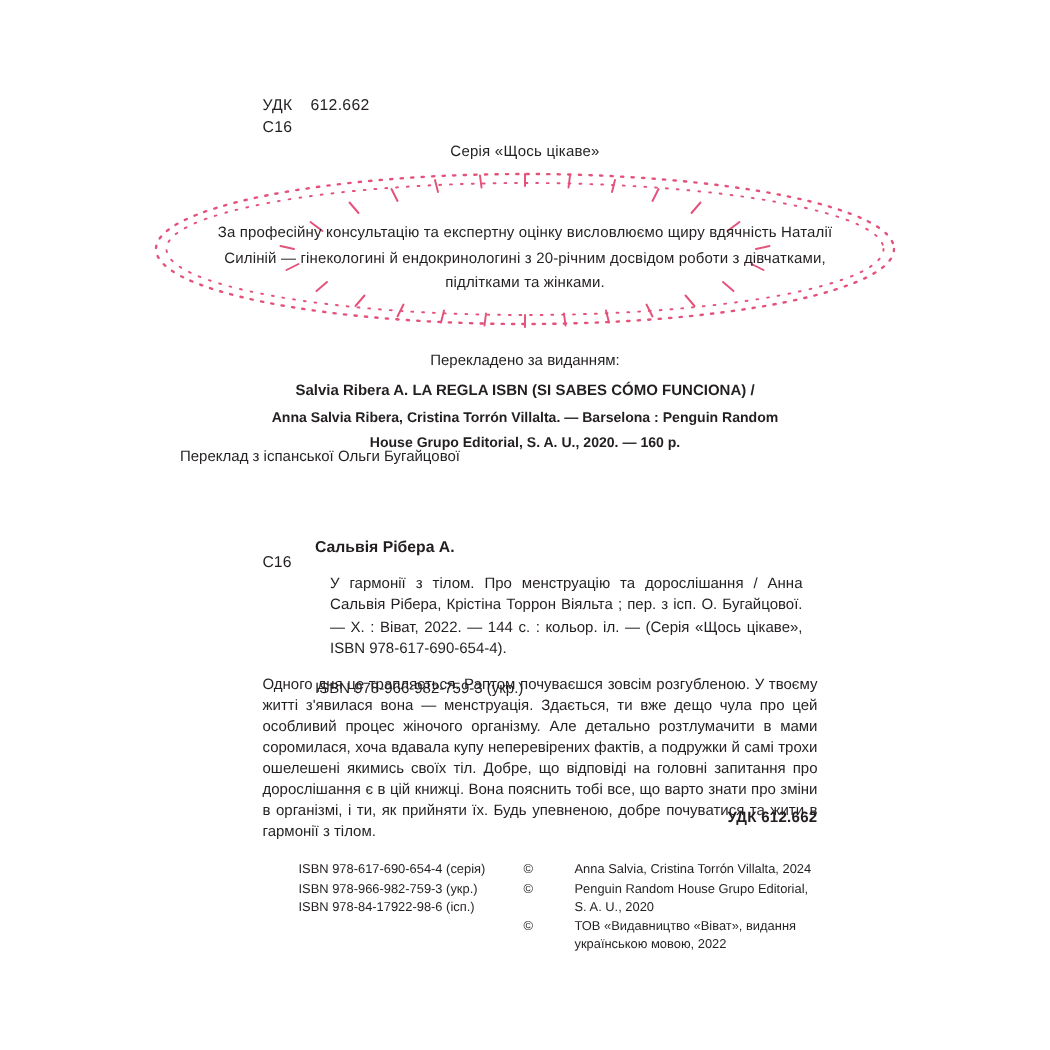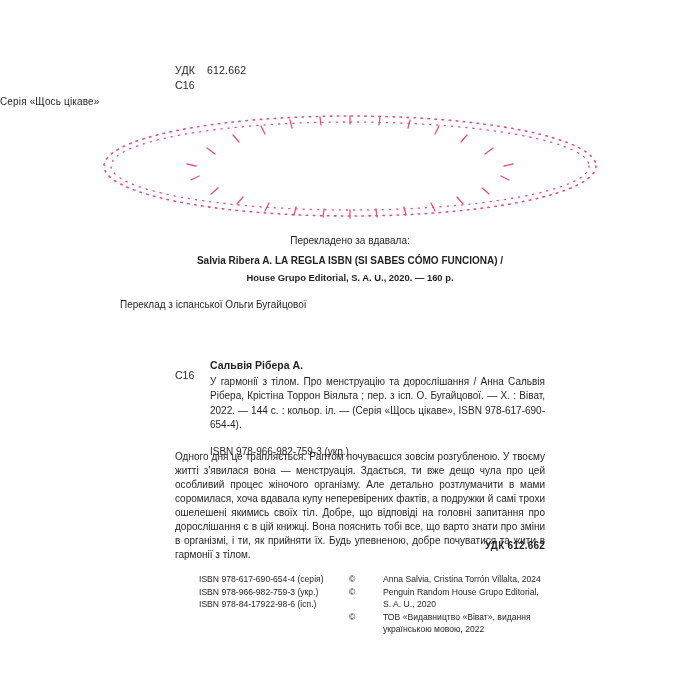--- a/index.html
+++ b/index.html
@@ -32,21 +32,21 @@
   }
   .udk-line span { display: inline-block; }
   .udk-label { width: 32px; }
 
   
   .series {
     position: absolute;
     left: 0;
     right: 0;
     top: 96px;
-    text-align: left;
+    text-align: center;
     font-size: 10px;
     letter-spacing: 0.15px;
   }
 
   
   .oval-wrap {
     position: absolute;
     left: 85px;
     top: 110px;
     width: 530px;
@@ -117,21 +117,21 @@
   .biblio-body {
     margin-left: 35px;
   }
   .biblio-body .author {
     font-weight: bold;
     font-size: 10.5px;
     display: block;
     margin-bottom: 2px;
   }
   .biblio-body p {
-    margin: 0;
+    margin: 10px;
     text-align: justify;
   }
   .isbn-main {
     margin-left: 35px;
     margin-top: 12px;
   }
 
   
   .annotation {
     position: absolute;
@@ -225,25 +225,27 @@
           <path d="M378 94 L372 87"></path>
         <path d="M180 101 L184 93"></path>
           <path d="M350 101 L346 93"></path>
         <path d="M209 105 L211 97"></path>
           <path d="M321 105 L319 97"></path>
         <path d="M238 107 L239 99"></path>
           <path d="M292 107 L291 99"></path>
         <path d="M265 108 L265 100"></path>
       </g>
     </svg>
+    <div class="oval-text">За професійну консультацію та експертну оцінку висловлюємо щиру вдячність Наталії Силіній — гінекологині й ендокринологині з 20-річним досвідом роботи з дівчатками, підлітками та жінками.</div>
   </div>
 
   <div class="translated">
-    <div class="title">Перекладено за вдавала:</div>
+    <div class="title">Перекладено за виданням:</div>
     <div class="orig">Salvia Ribera A. LA REGLA ISBN (SI SABES CÓMO FUNCIONA) /</div>
+    <div class="orig-sm">Anna Salvia Ribera, Cristina Torrón Villalta. — Barselona : Penguin Random</div>
     <div class="orig-sm">House Grupo Editorial, S. A. U., 2020. — 160 p.</div>
   </div>
 
   <div class="translator">
     <span>Переклад з іспанської Ольги Бугайцової</span>
   </div>
 
   <div class="biblio">
     <div class="biblio-code">С16</div>
     <div class="biblio-body">

